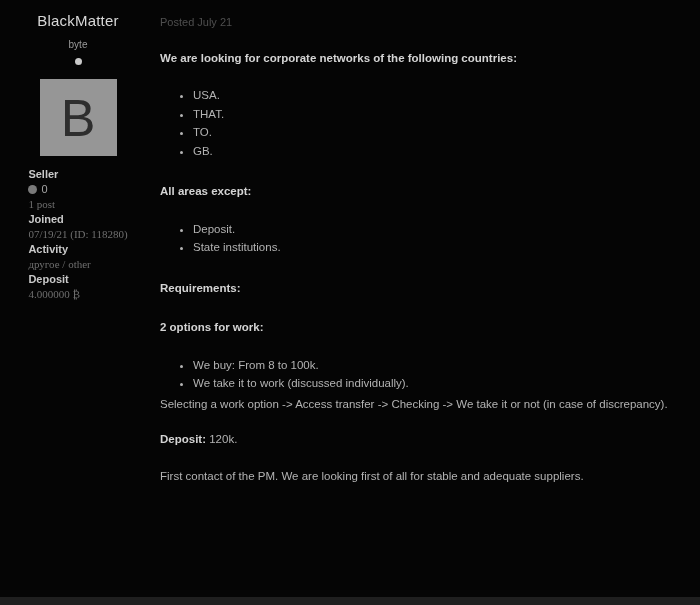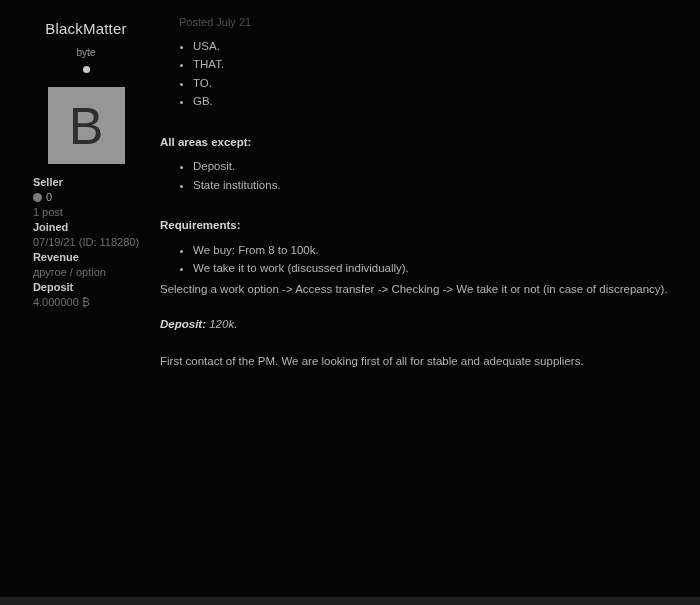--- a/index.html
+++ b/index.html
@@ -7,23 +7,23 @@
     width: 700px; height: 605px;
     background: #050505;
     font-family: "Liberation Sans", "DejaVu Sans", sans-serif;
     overflow: hidden;
     position: relative;
   }
   .page { position: relative; width: 700px; height: 605px; background: #050505; }
 
   
   .sidebar {
-    position: absolute; left: 8px; top: 0; width: 156px; height: 597px;
+    position: absolute; left: 0; top: 0; width: 156px; height: 597px;
     display: flex; flex-direction: column; align-items: center;
-    padding-top: 20px;
+    padding-top: 12px;
     text-align: center;
   }
   .username {
     color: #d8d8d8; font-size: 15px; letter-spacing: 0.2px;
     cursor: pointer;
   }
   .user-title { color: #9b9b9b; font-size: 10px; margin-top: 10px; }
   .status-dot {
     width: 7px; height: 7px; border-radius: 50%;
     background: #c9c9c9; margin-top: 8px;
@@ -33,48 +33,48 @@
     margin-top: 14px;
     display: flex; align-items: center; justify-content: center;
     cursor: pointer;
   }
   .avatar-letter {
     color: #2e2e2e; font-size: 52px; font-weight: 400; line-height: 1;
     font-family: "Liberation Sans", sans-serif;
   }
   .stats { margin-top: 11px; display: flex; flex-direction: column; align-items: flex-start; }
   .stat-label { color: #c9c9c9; font-size: 11px; font-weight: bold; line-height: 15px; }
-  .stat-value { color: #6f6f6f; font-size: 11px; line-height: 15px; }
+  .stat-value { color: #6f6f6f; font-size: 11px; line-height: 15px; font-family: Liberation Serif, serif; }
   .rep-row { display: flex; align-items: center; gap: 4px; line-height: 15px; }
   .rep-dot {
     width: 9px; height: 9px; border-radius: 50%; background: #7a7a7a;
     display: inline-block;
   }
   .rep-count { color: #a5a5a5; font-size: 11px; }
 
   
   .main {
     position: absolute; left: 160px; top: 0; width: 530px;
     color: #b3b3b3; font-size: 11.5px; line-height: 1.35;
   }
-  .posted { color: #4f4f4f; font-size: 11px; margin-top: 15px; margin-left: 19px; }
+  .posted { color: #4f4f4f; font-size: 11px; margin-top: 15px; }
   .section-heading {
     color: #d4d4d4; font-weight: bold; font-size: 11.5px;
   }
   .h-countries { margin-top: 21px; }
   .h-gap { margin-top: 24px; }
   .post-list {
     list-style: disc outside;
-    margin-top: 7px;
+    margin-top: 20px;
     padding-left: 33px;
     color: #b3b3b3;
   }
   .post-list li { line-height: 18.5px; }
   .scheme-text { margin-top: 4px; color: #b3b3b3; }
-  .deposit-line { margin-top: 20px; font-style: italic; }
+  .deposit-line { margin-top: 20px; }
   .deposit-label { color: #d4d4d4; font-weight: bold; }
   .deposit-value { color: #b3b3b3; }
   .footer-line { margin-top: 21px; color: #b3b3b3; }
 
   
   .bottom-strip {
     position: absolute; left: 0; bottom: 0; width: 700px; height: 8px;
     background: #1f1f1f;
   }
 </style>
@@ -92,45 +92,47 @@
     </div>
     <div class="stats">
       <div class="stat-label">Seller</div>
       <div class="rep-row">
         <span class="rep-dot"></span>
         <span class="rep-count">0</span>
       </div>
       <div class="stat-value">1 post</div>
       <div class="stat-label">Joined</div>
       <div class="stat-value">07/19/21 (ID: 118280)</div>
-      <div class="stat-label">Revenue</div>
-      <div class="stat-value">другое / option</div>
+      <div class="stat-label">Activity</div>
+      <div class="stat-value">другое / other</div>
       <div class="stat-label">Deposit</div>
       <div class="stat-value">4.000000 ₿</div>
     </div>
   </div>
 
   <div class="main">
     <div class="posted">Posted July 21</div>
 
+    <div class="section-heading h-countries">We are looking for corporate networks of the following countries:</div>
     <ul class="post-list">
         <li>USA.</li>
         <li>THAT.</li>
         <li>TO.</li>
         <li>GB.</li>
       </ul>
 
     <div class="section-heading h-gap">All areas except:</div>
     <ul class="post-list">
         <li>Deposit.</li>
         <li>State institutions.</li>
       </ul>
 
     <div class="section-heading h-gap">Requirements:</div>
 
+    <div class="section-heading h-gap">2 options for work:</div>
     <ul class="post-list">
         <li>We buy: From 8 to 100k.</li>
         <li>We take it to work (discussed individually).</li>
       </ul>
 
     <div class="scheme-text">Selecting a work option -&gt; Access transfer -&gt; Checking -&gt; We take it or not (in case of discrepancy).</div>
 
     <div class="deposit-line">
       <span class="deposit-label">Deposit:</span><span class="deposit-value"> 120k.</span>
     </div>

